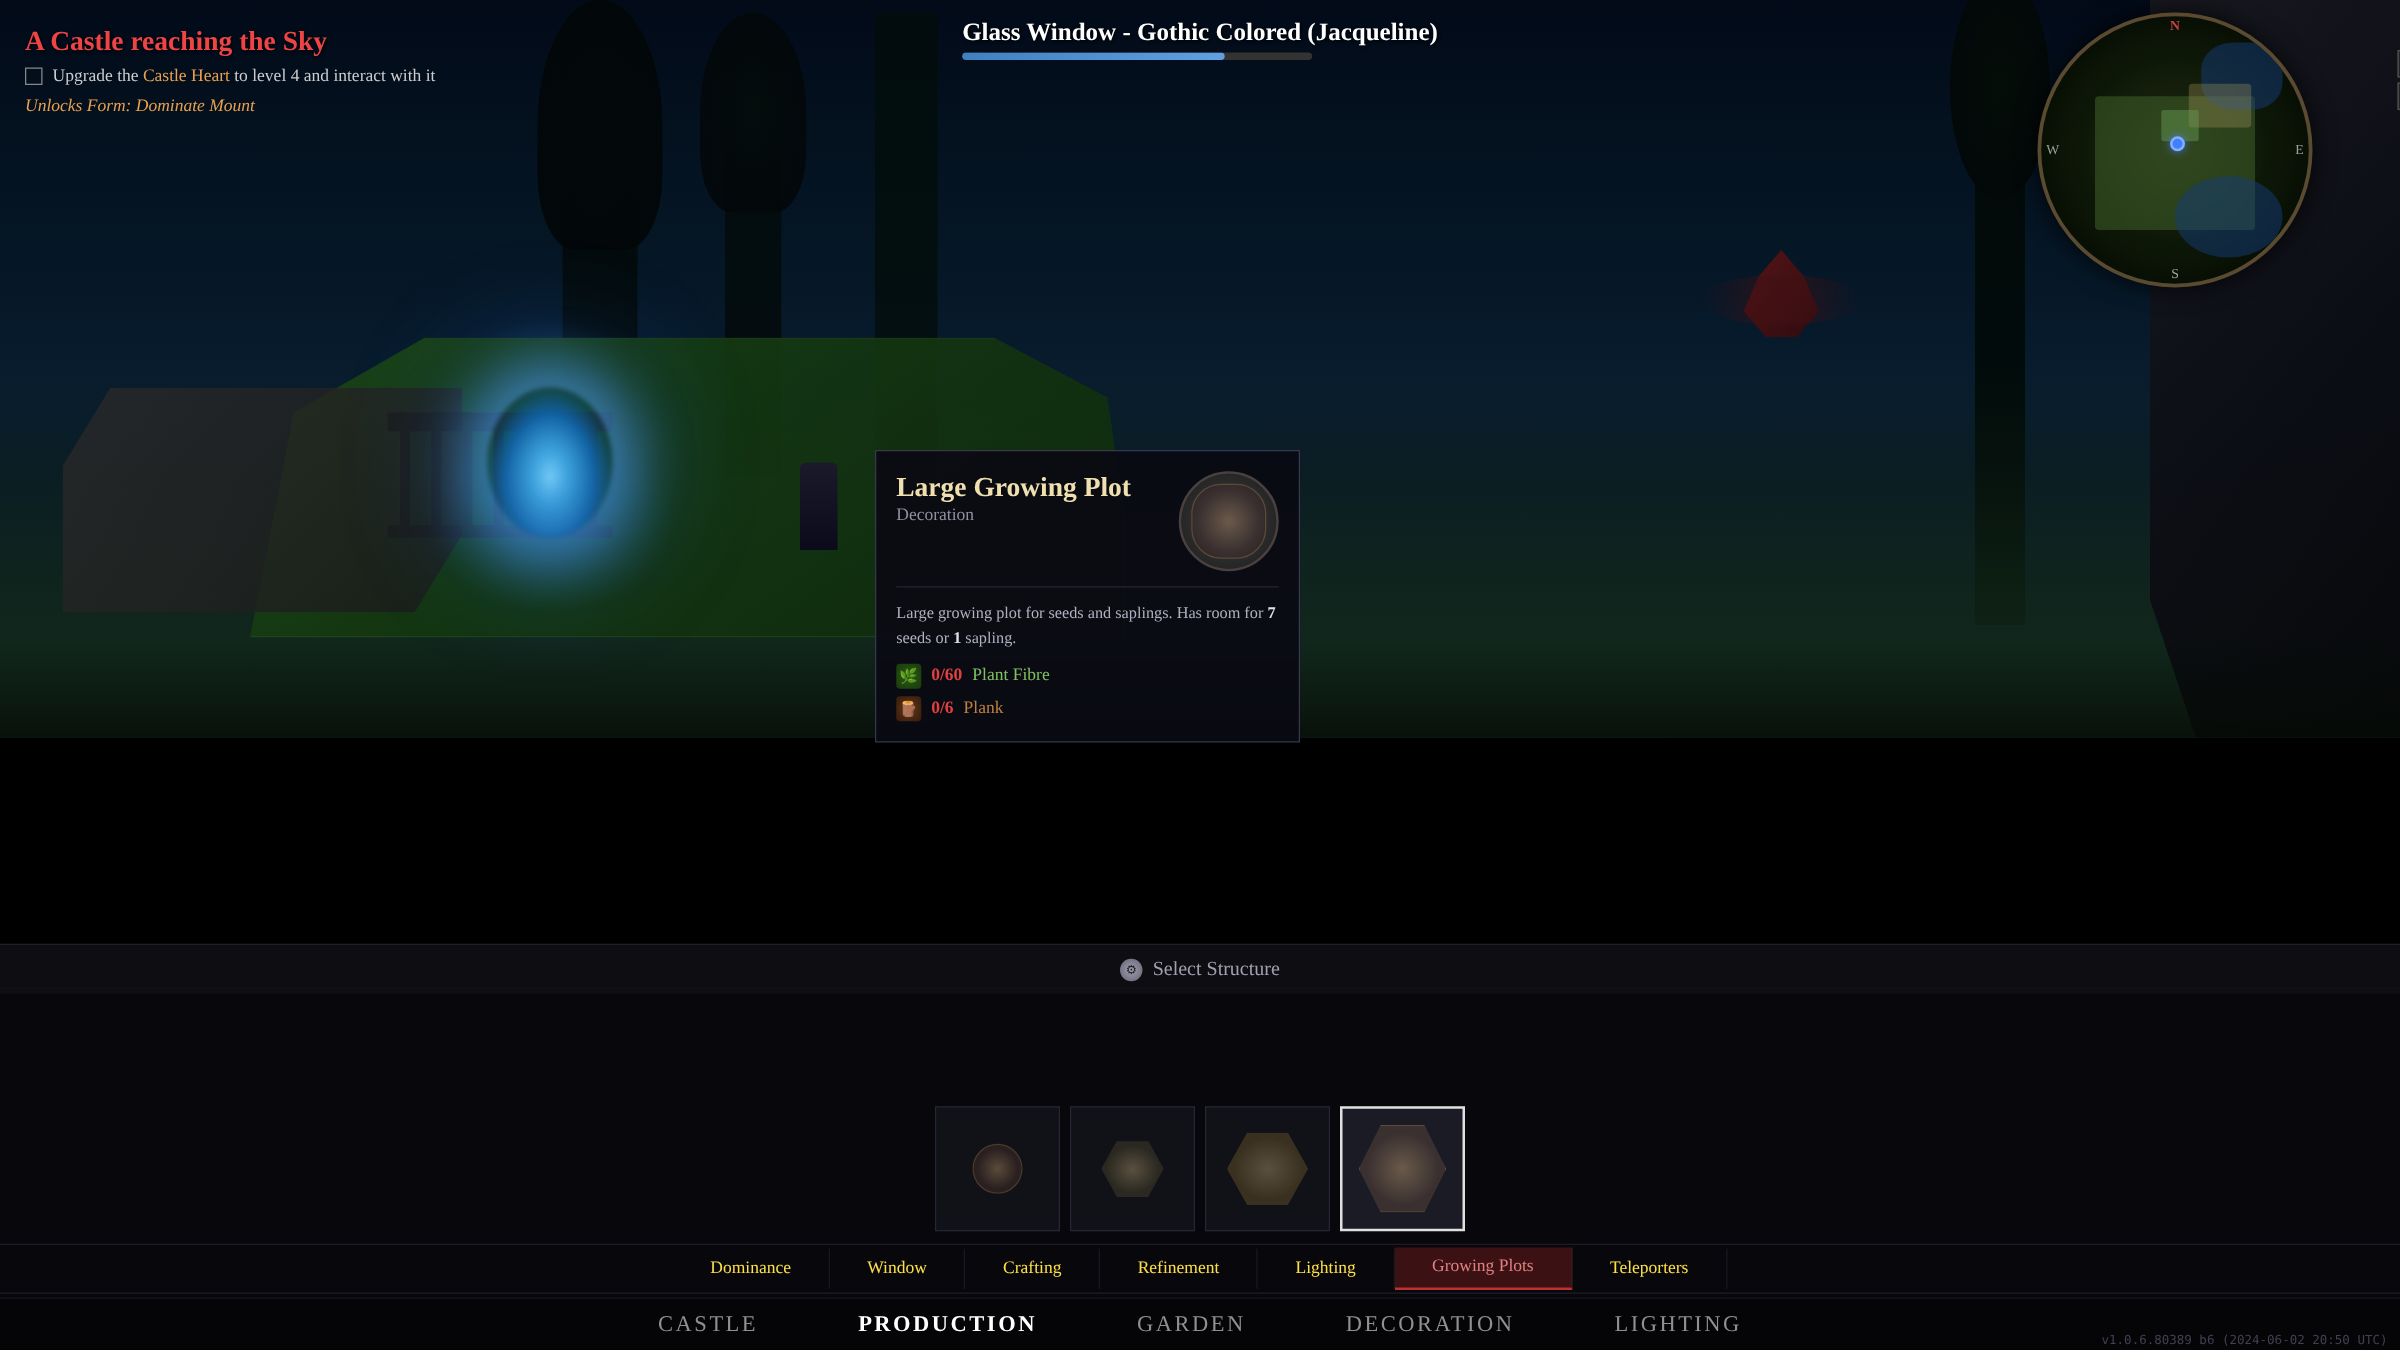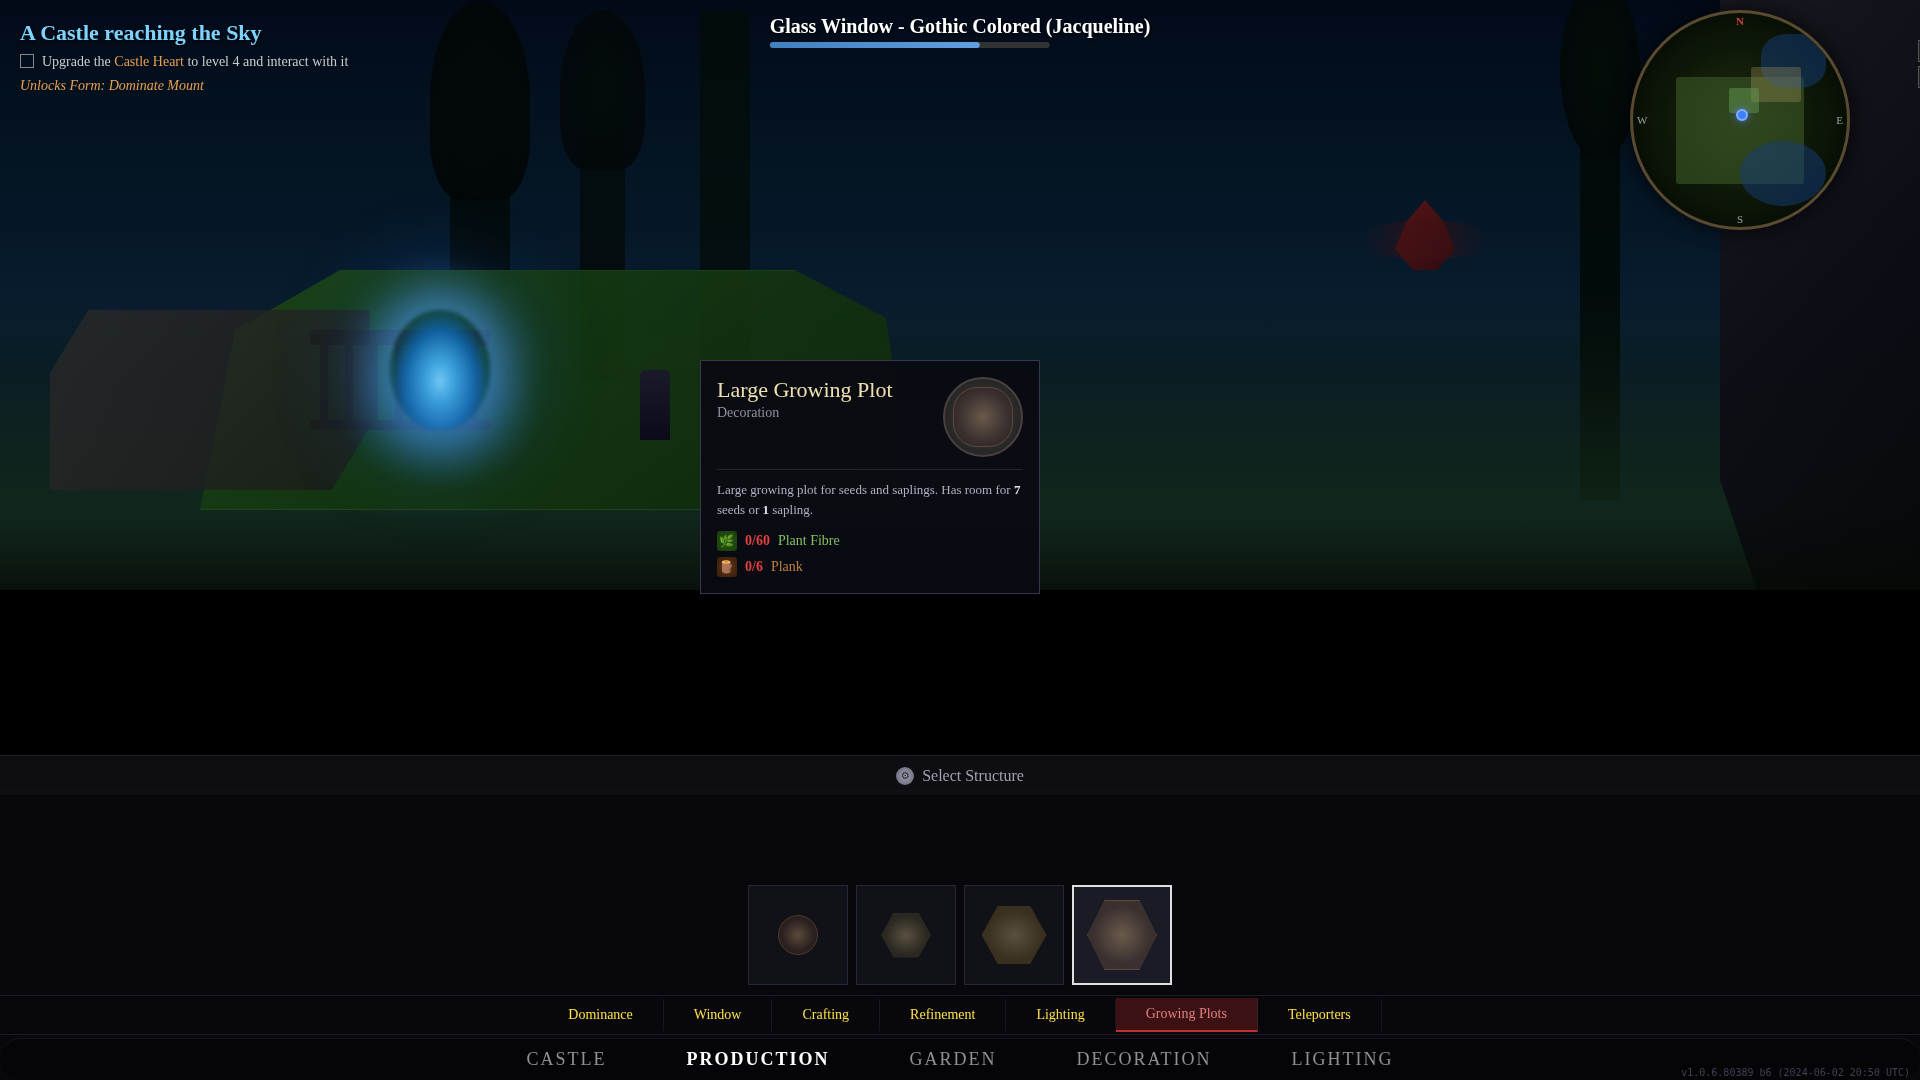--- a/index.html
+++ b/index.html
@@ -54,21 +54,21 @@
     }
 
     #objective-panel {
       position: absolute;
       top: 20px; left: 20px;
       z-index: 10;
       max-width: 430px;
     }
 
     #objective-title {
-      color: #7dd3fc;
+      color: #ef4444;
       font-size: 22px;
       font-weight: bold;
       text-shadow: 1px 1px 3px rgba(0,0,0,0.8);
       margin-bottom: 6px;
       font-family: 'Georgia', serif;
     }
 
     #objective-desc {
       color: #cccccc;
       font-size: 14px;
@@ -208,21 +208,21 @@
     }
 
     .tooltip-title-area {
       flex: 1;
       padding-right: 10px;
     }
 
     .tooltip-name {
       color: #f0e0b0;
       font-size: 22px;
-      font-weight: normal;
+      font-weight: bold;
       font-family: 'Georgia', serif;
       line-height: 1.2;
     }
 
     .tooltip-type {
       color: #9090a0;
       font-size: 14px;
       margin-top: 2px;
     }
 
@@ -416,21 +416,20 @@
     #bottom-nav {
       position: absolute;
       bottom: 0; left: 0; right: 0;
       height: 42px;
       background: rgba(5,5,8,0.98);
       display: flex;
       align-items: center;
       justify-content: center;
       gap: 80px;
       border-top: 1px solid rgba(60,60,80,0.3);
-      border-radius: 21px;
     }
 
     .nav-item {
       color: #909090;
       font-size: 18px;
       font-family: 'Georgia', serif;
       letter-spacing: 2px;
       text-transform: uppercase;
       cursor: pointer;
     }

